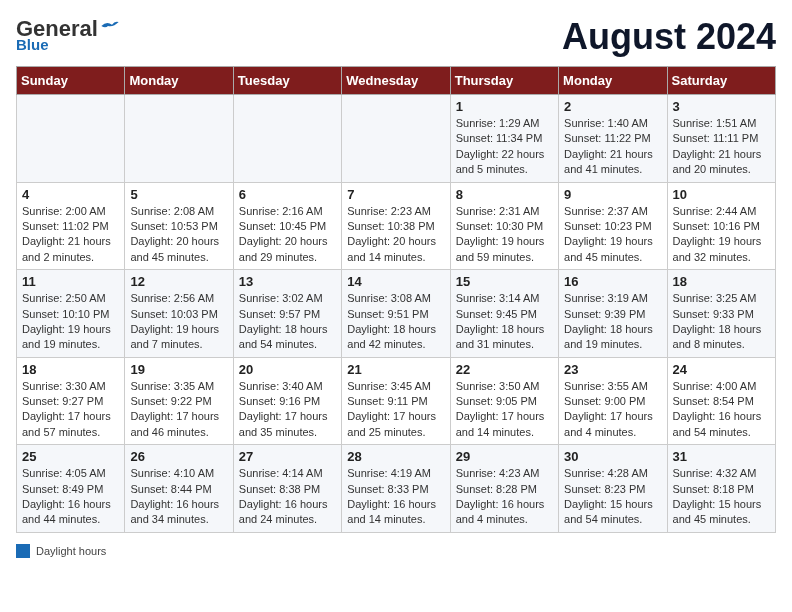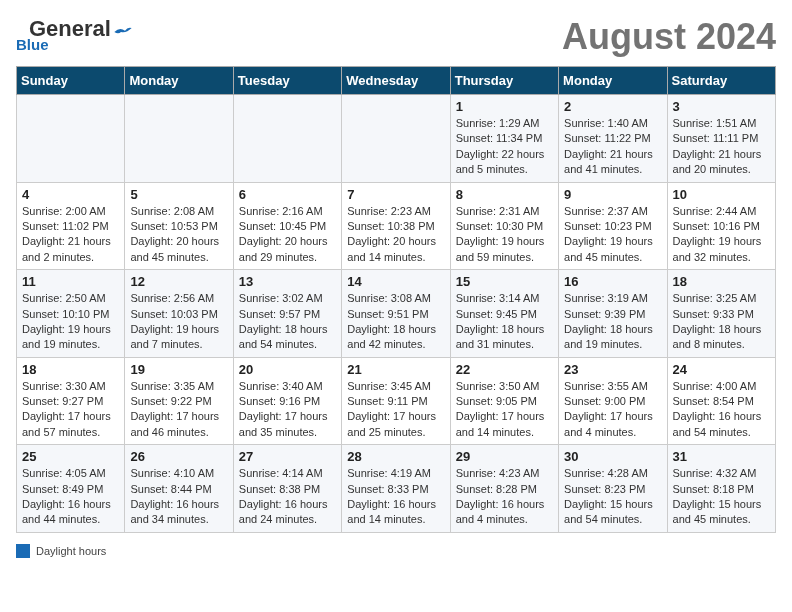--- a/index.html
+++ b/index.html
@@ -16,23 +16,22 @@
       align-items: flex-start;
       margin-bottom: 8px;
     }
     .logo {
       display: flex;
       flex-direction: column;
       align-items: flex-start;
     }
     .logo-text {
       display: flex;
-      align-items: flex-end;
+      align-items: flex-start;
       gap: 2px;
-      margin-left: 13px;
     }
     .logo-general {
       font-size: 22px;
       font-weight: bold;
       color: #333;
     }
     .logo-blue {
       font-size: 15px;
       font-weight: bold;
       color: #1a6bb5;
@@ -40,33 +39,33 @@
     .logo-bird {
       width: 20px;
       height: 20px;
     }
     .title-area {
       text-align: right;
     }
     .month-title {
       font-size: 36px;
       font-weight: bold;
-      color: #737373;
+      color: #0f172a;
     }
     .subtitle {
       font-size: 15px;
       color: #444;
     }
     table {
       width: 100%;
       border-collapse: collapse;
       table-layout: fixed;
     }
     thead tr th {
-      background-color: #0c4a6e;
+      background-color: #7f1d1d;
       color: #fff;
       font-size: 13px;
       font-weight: bold;
       padding: 6px 4px;
       text-align: left;
       border: 1px solid #aaa;
     }
     tbody tr td {
       vertical-align: top;
       padding: 4px 5px;

